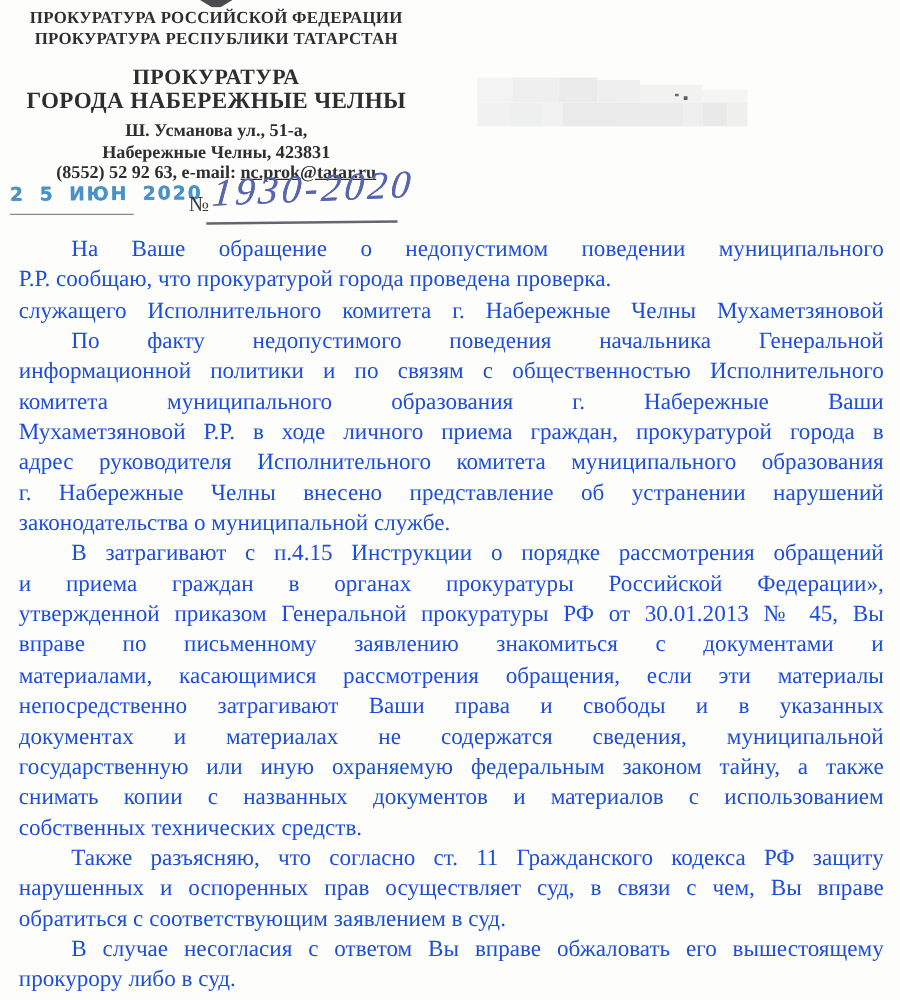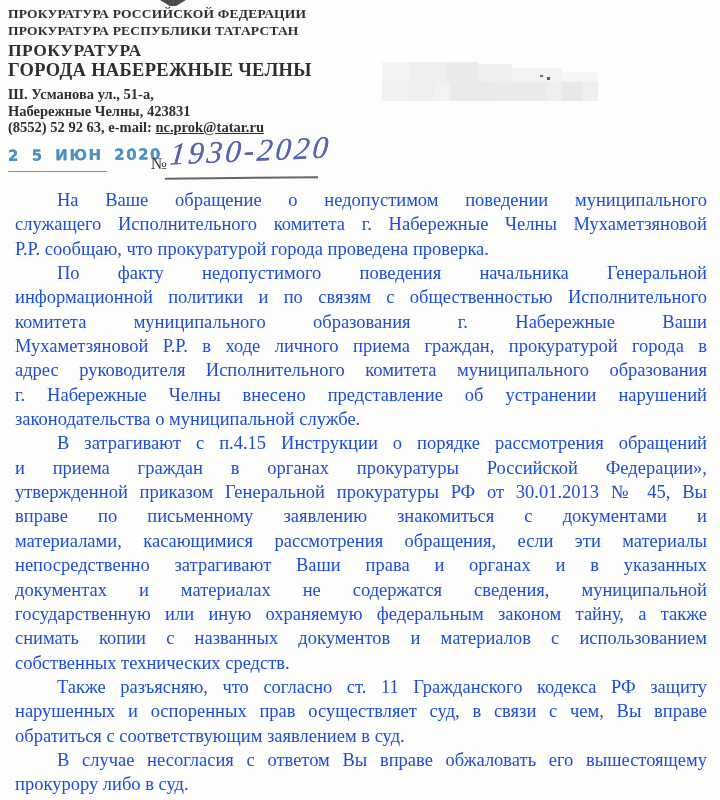--- a/index.html
+++ b/index.html
@@ -14,24 +14,24 @@
   
   .emblem-tip{
     position:absolute;left:160px;top:0;width:26px;height:6px;
     background:#4b4b4f;
     clip-path:polygon(0 0,100% 0,62% 100%,38% 100%);
   }
 
   
   .letterhead{
     position:absolute;top:6px;left:8px;width:330px;
-    font-weight:bold;color:#2e2e30;
+    text-align:center;font-weight:bold;color:#2e2e30;
   }
   .lh-small{font-size:13.5px;line-height:16.5px;letter-spacing:.2px;}
-  .lh-mid{font-size:17.5px;line-height:19px;margin-top:2px;letter-spacing:.5px;}
+  .lh-mid{font-size:17.5px;line-height:19px;margin-top:13px;letter-spacing:.5px;}
   .lh-big{font-size:18.5px;line-height:21px;letter-spacing:.3px;}
   .lh-addr{font-size:14.5px;line-height:16.5px;}
   .lh-addr.first{margin-top:5px;}
   .lh-email{text-decoration:underline;}
 
   
   .redaction{position:absolute;left:382px;top:60px;width:216px;height:43px;}
   .redaction div{position:absolute;}
   .rx1{left:0;top:2px;width:28px;height:20px;background:#f3f3f3;}
   .rx2{left:28px;top:2px;width:37px;height:20px;background:#efeff0;}
@@ -122,35 +122,35 @@
   </div>
 
   <div class="date-stamp">2 5 ИЮН 2020</div>
   <div class="date-underline"></div>
   <div class="number-sign">№</div>
   <div class="ref-number">1930-2020</div>
   <div class="number-underline"></div>
 
   <div class="body-text">
       <div class="line first">На Ваше обращение о недопустимом поведении муниципального</div>
+      <div class="line last">Р.Р. сообщаю, что прокуратурой города проведена проверка.</div>
       <div class="line">служащего Исполнительного комитета г. Набережные Челны Мухаметзяновой</div>
-      <div class="line last">Р.Р. сообщаю, что прокуратурой города проведена проверка.</div>
       <div class="line first">По факту недопустимого поведения начальника Генеральной</div>
       <div class="line">информационной политики и по связям с общественностью Исполнительного</div>
       <div class="line">комитета муниципального образования г. Набережные Ваши</div>
       <div class="line">Мухаметзяновой Р.Р. в ходе личного приема граждан, прокуратурой города в</div>
       <div class="line">адрес руководителя Исполнительного комитета муниципального образования</div>
       <div class="line">г. Набережные Челны внесено представление об устранении нарушений</div>
       <div class="line last">законодательства о муниципальной службе.</div>
       <div class="line first">В затрагивают с п.4.15 Инструкции о порядке рассмотрения обращений</div>
       <div class="line">и приема граждан в органах прокуратуры Российской Федерации»,</div>
       <div class="line">утвержденной приказом Генеральной прокуратуры РФ от 30.01.2013 № 45, Вы</div>
       <div class="line">вправе по письменному заявлению знакомиться с документами и</div>
       <div class="line">материалами, касающимися рассмотрения обращения, если эти материалы</div>
-      <div class="line">непосредственно затрагивают Ваши права и органах и в указанных</div>
+      <div class="line">непосредственно затрагивают Ваши права и свободы и в указанных</div>
       <div class="line">документах и материалах не содержатся сведения, муниципальной</div>
       <div class="line">государственную или иную охраняемую федеральным законом тайну, а также</div>
       <div class="line">снимать копии с названных документов и материалов с использованием</div>
       <div class="line last">собственных технических средств.</div>
       <div class="line first">Также разъясняю, что согласно ст. 11 Гражданского кодекса РФ защиту</div>
       <div class="line">нарушенных и оспоренных прав осуществляет суд, в связи с чем, Вы вправе</div>
       <div class="line last">обратиться с соответствующим заявлением в суд.</div>
       <div class="line first">В случае несогласия с ответом Вы вправе обжаловать его вышестоящему</div>
       <div class="line last">прокурору либо в суд.</div>
     </div>

